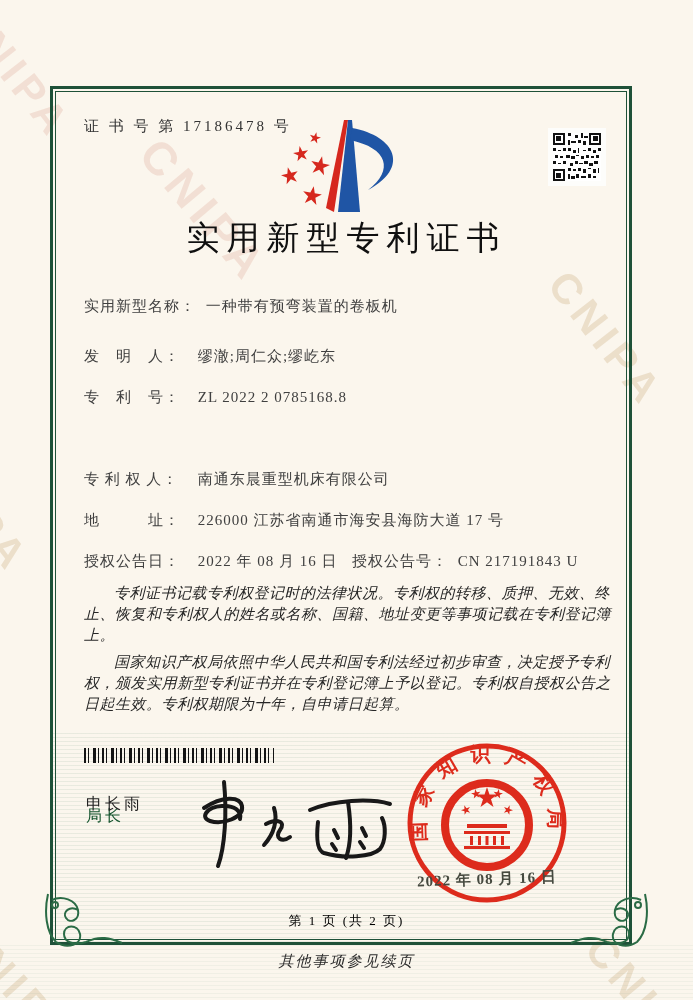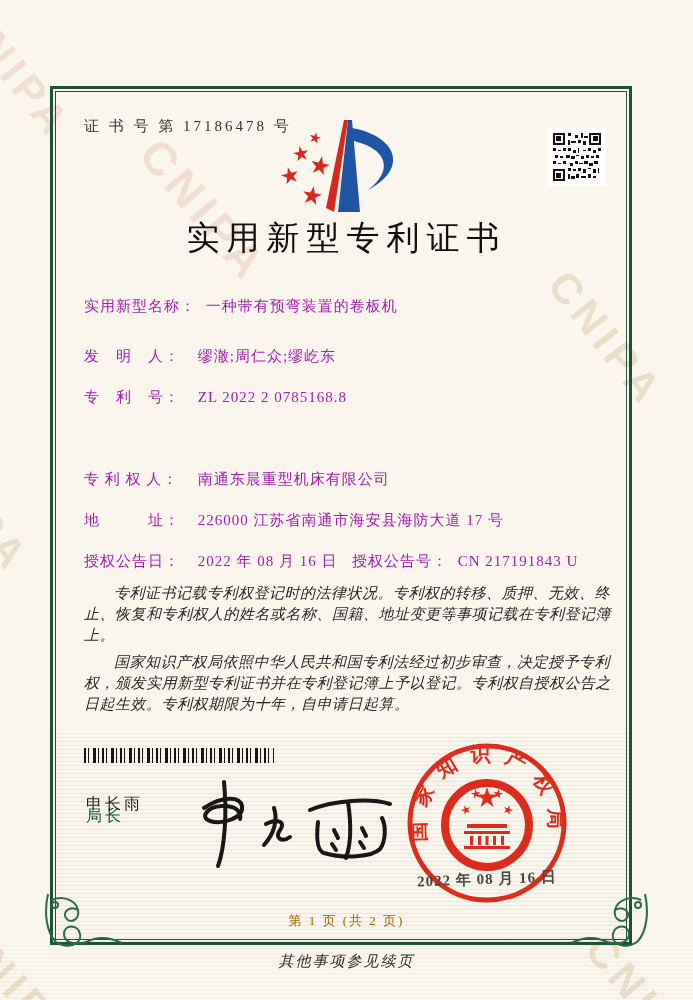--- a/index.html
+++ b/index.html
@@ -35,21 +35,21 @@
   .content{position:absolute;inset:0;z-index:2;}
   .certno{position:absolute;left:84px;top:117px;font-size:15px;letter-spacing:3px;color:#333;}
   .logo{position:absolute;left:268px;top:116px;width:154px;height:100px;}
   .qrbox{position:absolute;left:548px;top:128px;width:58px;height:58px;background:#fdfdfb;display:flex;align-items:center;justify-content:center;}
   .qrbox svg{width:48px;height:48px;}
   .title{
     position:absolute;left:0;top:216px;width:100%;text-align:center;
     font-family:"Liberation Sans","DejaVu Sans",sans-serif;
     font-size:33px;font-weight:normal;letter-spacing:7px;color:#101010;
   }
-  .frow{position:absolute;left:84px;font-size:15px;white-space:nowrap;color:#a21caf;}
+  .frow{position:absolute;left:84px;font-size:15px;white-space:nowrap;color:#404040;}
   .flabel{display:inline-block;min-width:104px;letter-spacing:1px;}
   .fvalue{margin-left:6px;letter-spacing:1px;}
   .grant2{position:absolute;left:268px;top:0;}
   .paras{
     position:absolute;left:84px;top:583px;width:530px;
     font-size:15px;line-height:21px;font-style:italic;color:#262626;
   }
   .paras p{margin:0 0 6px 0;text-indent:2em;letter-spacing:0.5px;}
   .barcode{
     position:absolute;left:84px;top:748px;width:190px;height:15px;
@@ -58,21 +58,21 @@
   .signer-title{position:absolute;left:86px;top:806px;font-size:16px;letter-spacing:3px;color:#14532d;}
   .signer-name{position:absolute;left:86px;top:794px;font-size:16px;letter-spacing:3px;color:#222;}
   .signature{position:absolute;left:182px;top:772px;width:240px;height:108px;}
   .seal{position:absolute;left:404px;top:740px;width:166px;height:166px;z-index:3;}
   .seal svg{position:absolute;inset:0;}
   .seal-date{
     position:absolute;left:-14px;right:-14px;top:130px;text-align:center;
     font-size:15px;font-weight:bold;color:#45493f;letter-spacing:1px;
     transform:rotate(-2deg);
   }
-  .pagenum{position:absolute;left:0;top:912px;width:100%;text-align:center;font-size:13px;letter-spacing:2px;color:#a16207;}
+  .pagenum{position:absolute;left:0;top:912px;width:100%;text-align:center;font-size:13px;letter-spacing:2px;color:#000000;}
   .flourish{position:absolute;width:82px;height:56px;z-index:3;}
   .flourish.left{left:42px;top:892px;}
   .flourish.right{left:569px;top:892px;transform:scaleX(-1);}
   .footer-note{
     position:absolute;left:0;top:952px;width:100%;text-align:center;
     font-size:15px;font-style:italic;letter-spacing:2px;color:#2c2c2c;z-index:2;
   }
 </style>
 </head>
 <body>

